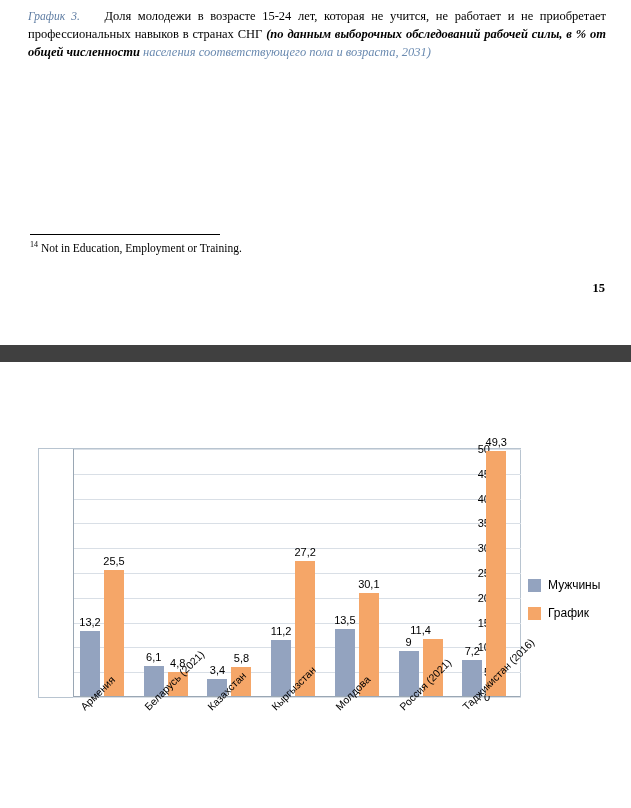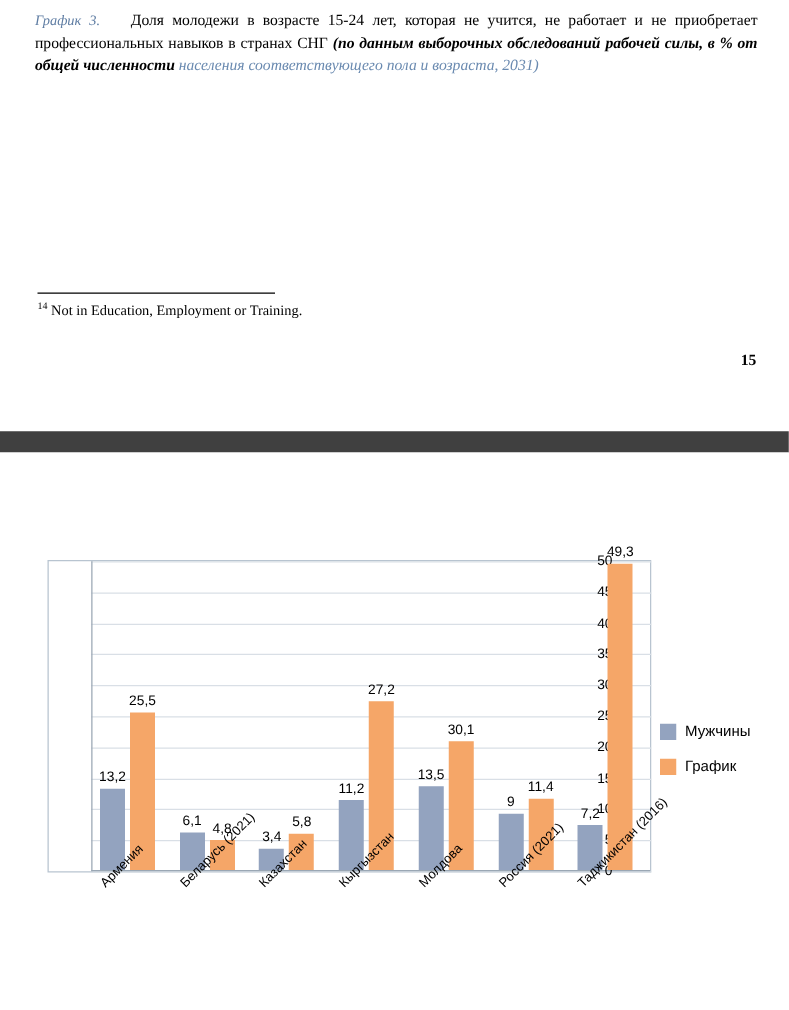--- a/index.html
+++ b/index.html
@@ -291,21 +291,21 @@
         <div class="group" style="left: 254.857px; width: 63.7143px;">
           <div class="bar men" style="height: 66.96px; background: rgb(147, 163, 191);"></div>
           <div class="bar-val" style="bottom: 69.96px; left: -6px;">13,5</div>
           <div class="bar women" style="height: 103.168px; background: rgb(245, 166, 104);"></div>
           <div class="bar-val" style="bottom: 106.168px; left: 18px;">30,1</div>
         </div>
         <div class="group" style="left: 318.571px; width: 63.7143px;">
           <div class="bar men" style="height: 44.64px; background: rgb(147, 163, 191);"></div>
           <div class="bar-val" style="bottom: 47.64px; left: -6px;">9</div>
           <div class="bar women" style="height: 56.544px; background: rgb(245, 166, 104);"></div>
-          <div class="bar-val" style="bottom: 59.544px; left: 18px; margin-top: 40px;">11,4</div>
+          <div class="bar-val" style="bottom: 59.544px; left: 6px; margin-top: 40px;">11,4</div>
         </div>
         <div class="group" style="left: 382.286px; width: 63.7143px;">
           <div class="bar men" style="height: 35.712px; background: rgb(147, 163, 191);"></div>
           <div class="bar-val" style="bottom: 38.712px; left: -6px;">7,2</div>
           <div class="bar women" style="height: 244.528px; background: rgb(245, 166, 104);"></div>
           <div class="bar-val" style="bottom: 247.528px; left: 18px; margin-top: 32px;">49,3</div>
         </div>
       </div>
   </div>
 

